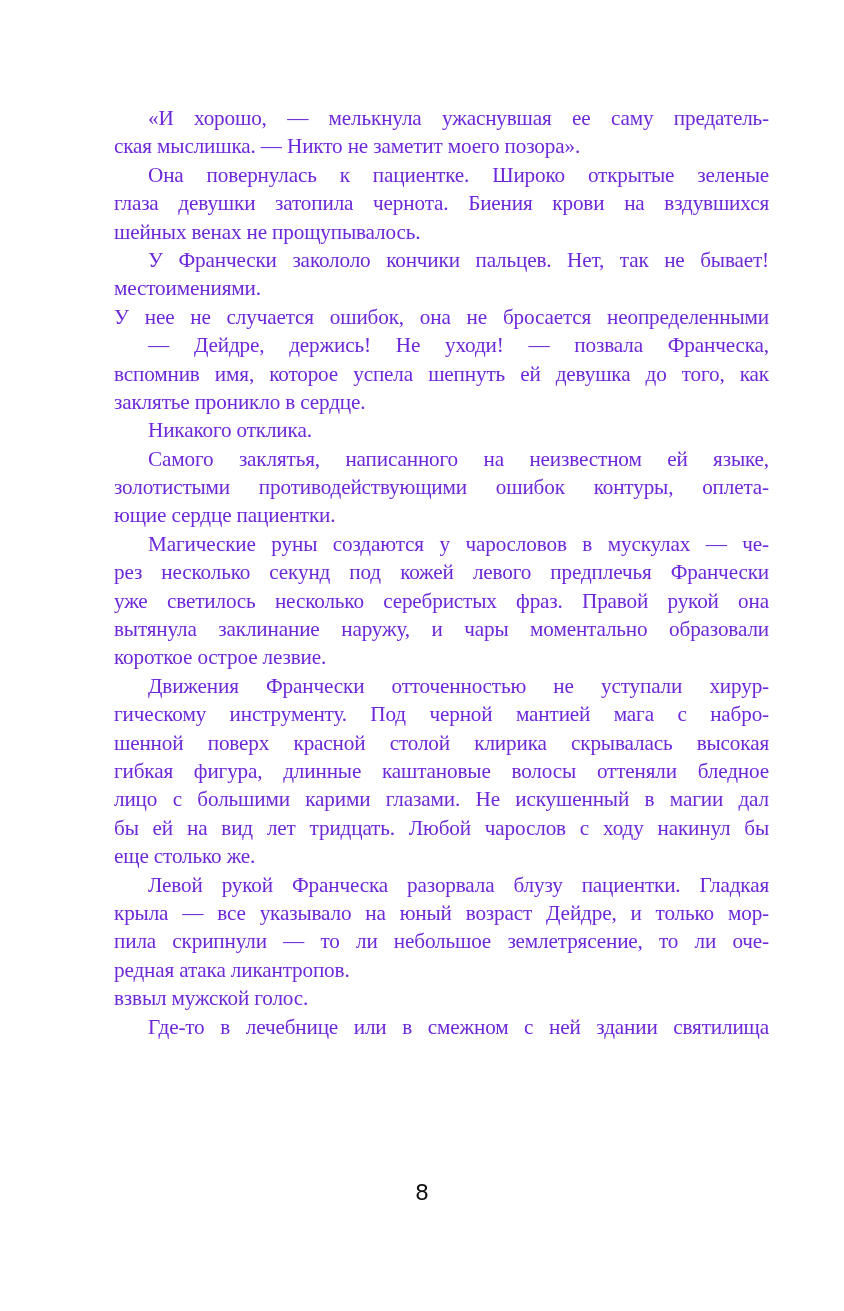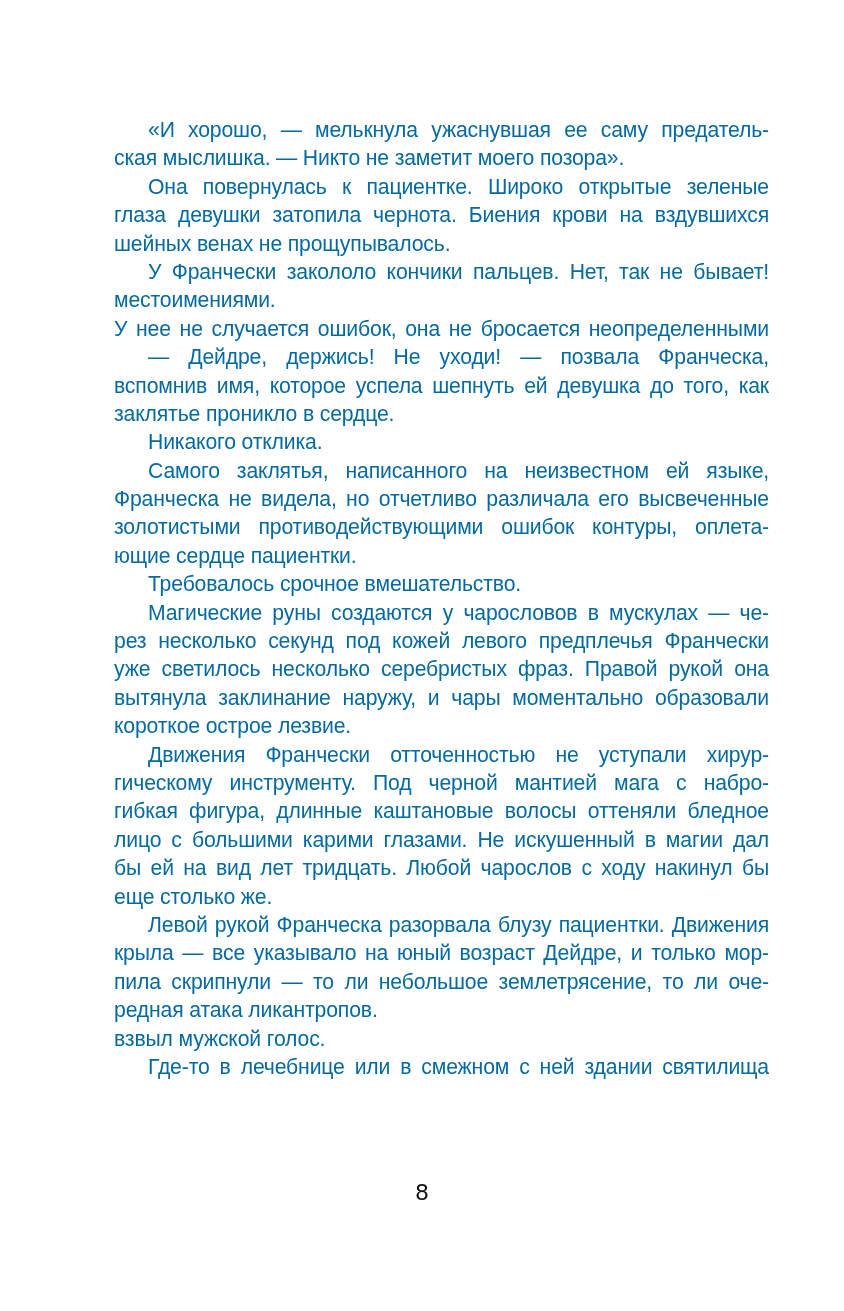--- a/index.html
+++ b/index.html
@@ -9,24 +9,24 @@
     }
     body {
       width: 844px;
       height: 1311px;
       position: relative;
       overflow: hidden;
     }
     .page {
       position: absolute;
       left: 114px;
-      top: 116px;
+      top: 104px;
       width: 655px;
-      color: #0369a1;
-      font-family: Liberation Sans, sans-serif;
+      color: #6d28d9;
+      font-family: Liberation Serif, serif;
       font-size: 21.2px;
       line-height: 28.4px;
     }
     .line {
       display: block;
       height: 28.4px;
       white-space: nowrap;
       text-align: justify;
       text-align-last: justify;
       letter-spacing: -0.15px;
@@ -69,44 +69,41 @@
     <div>
       <span class="line indent">— Дейдре, держись! Не уходи! — позвала Франческа,</span>
       <span class="line">вспомнив имя, которое успела шепнуть ей девушка до того, как</span>
       <span class="line last">заклятье проникло в сердце.</span>
     </div>
     <div>
       <span class="line indent last">Никакого отклика.</span>
     </div>
     <div>
       <span class="line indent">Самого заклятья, написанного на неизвестном ей языке,</span>
-      <span class="line">Франческа не видела, но отчетливо различала его высвеченные</span>
       <span class="line">золотистыми противодействующими ошибок контуры, оплета-</span>
       <span class="line last">ющие сердце пациентки.</span>
-    </div>
-    <div>
-      <span class="line indent last">Требовалось срочное вмешательство.</span>
     </div>
     <div>
       <span class="line indent">Магические руны создаются у чарословов в мускулах — че-</span>
       <span class="line">рез несколько секунд под кожей левого предплечья Франчески</span>
       <span class="line">уже светилось несколько серебристых фраз. Правой рукой она</span>
       <span class="line">вытянула заклинание наружу, и чары моментально образовали</span>
       <span class="line last">короткое острое лезвие.</span>
     </div>
     <div>
       <span class="line indent">Движения Франчески отточенностью не уступали хирур-</span>
       <span class="line">гическому инструменту. Под черной мантией мага с набро-</span>
+      <span class="line">шенной поверх красной столой клирика скрывалась высокая</span>
       <span class="line">гибкая фигура, длинные каштановые волосы оттеняли бледное</span>
       <span class="line">лицо с большими карими глазами. Не искушенный в магии дал</span>
       <span class="line">бы ей на вид лет тридцать. Любой чарослов с ходу накинул бы</span>
       <span class="line last">еще столько же.</span>
     </div>
     <div>
-      <span class="line indent">Левой рукой Франческа разорвала блузу пациентки. Движения</span>
+      <span class="line indent">Левой рукой Франческа разорвала блузу пациентки. Гладкая</span>
       <span class="line">крыла — все указывало на юный возраст Дейдре, и только мор-</span>
     </div>
     <div>
       <span class="line">пила скрипнули — то ли небольшое землетрясение, то ли оче-</span>
       <span class="line last">редная атака ликантропов.</span>
     </div>
     <div>
       <span class="line last">взвыл мужской голос.</span>
       <span class="line indent">Где-то в лечебнице или в смежном с ней здании святилища</span>
     </div>

